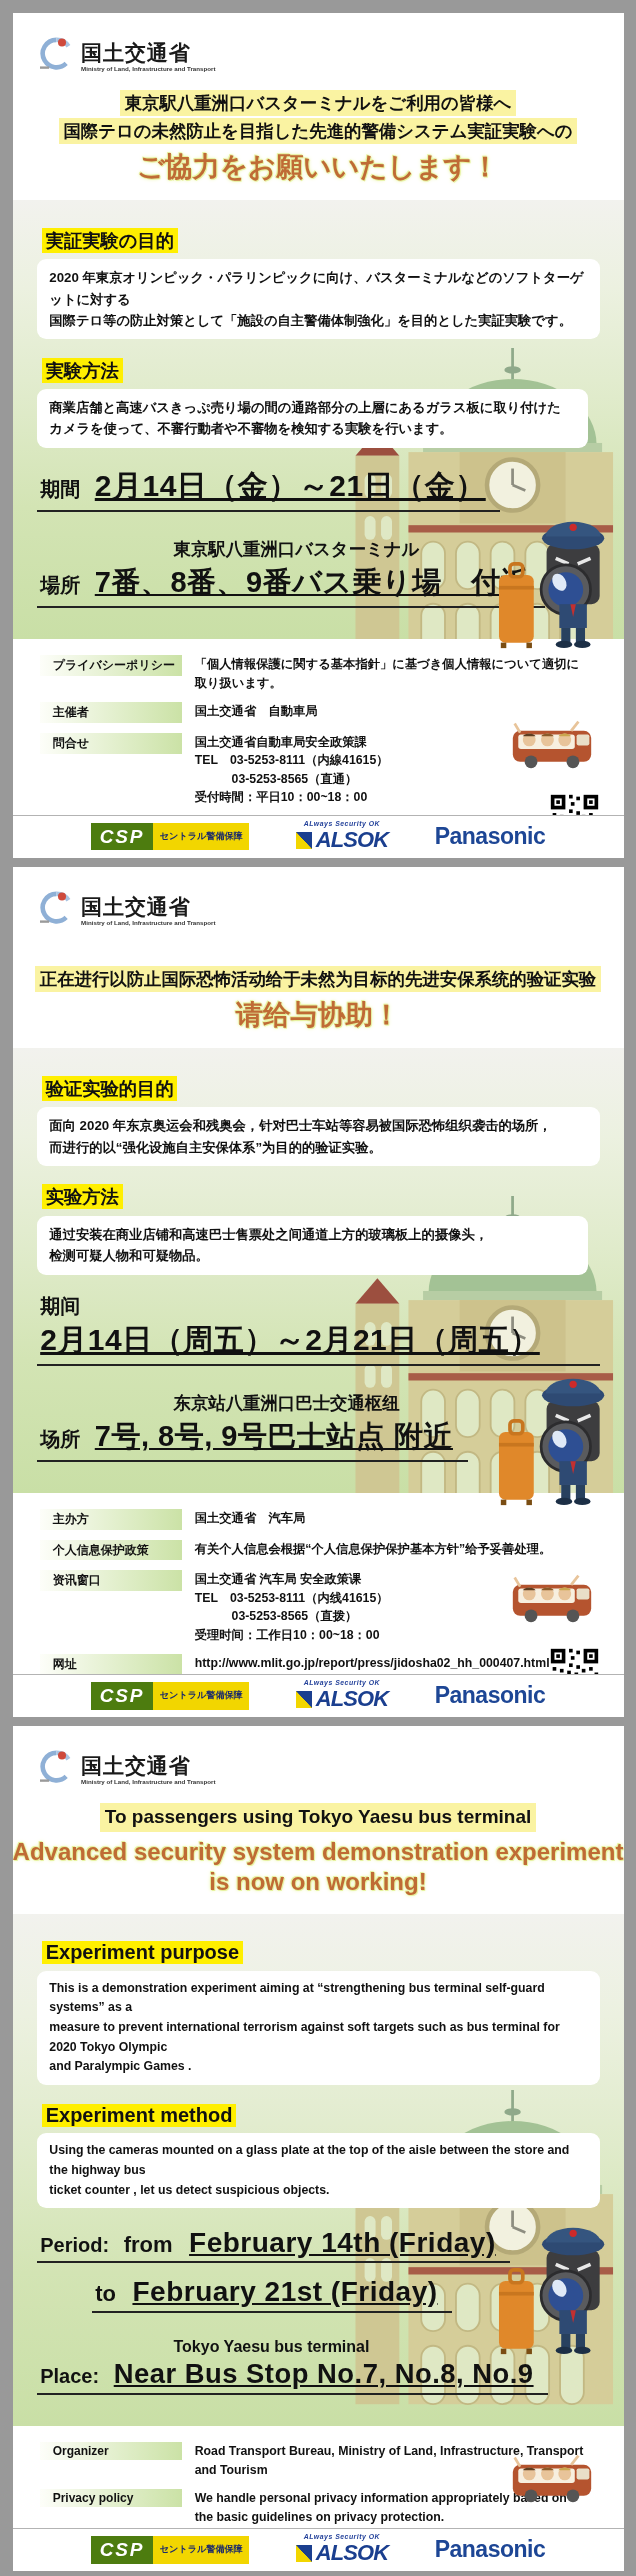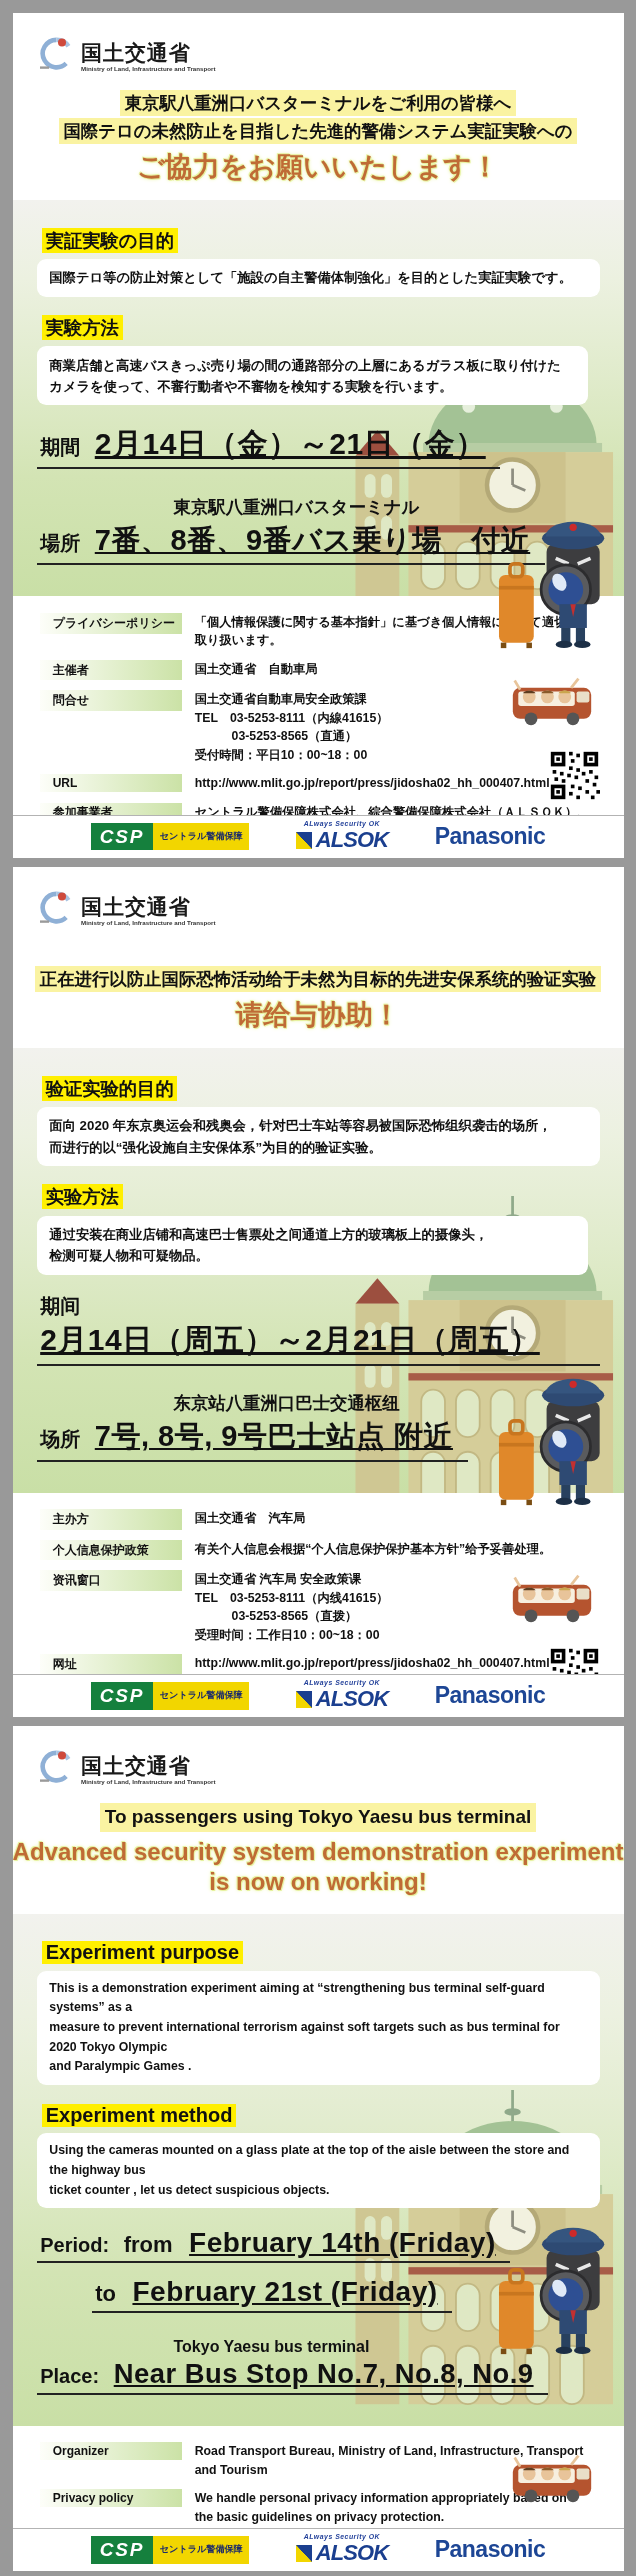--- a/index.html
+++ b/index.html
@@ -96,21 +96,21 @@
   #poster-jp .bus,#poster-cn .bus{top:79px;}
   #poster-en .bus{top:25.6px;}
 
   
   .footer{
     position:absolute;left:0;right:0;bottom:0;height:42px;background:#fff;
     border-top:1.8px solid #b3b3b3;display:flex;align-items:center;
     justify-content:space-around;padding:0 55px;z-index:5;
   }
   .csp{display:flex;align-items:stretch;height:27.4px;}
-  .csp-blue{background:#15803d;color:#fff;font-weight:900;font-style:italic;
+  .csp-blue{background:#4d7c0f;color:#fff;font-weight:900;font-style:italic;
     font-size:19px;letter-spacing:1.8px;display:flex;align-items:center;padding:0 9.1px;}
   .csp-yellow{background:#f2d600;color:#1a2a6b;font-size:9.1px;font-weight:bold;
     display:flex;align-items:center;padding:0 6.4px;}
   .alsok{text-align:center;}
   .alsok-tag{font-size:6.9px;color:#23419a;font-weight:bold;font-style:italic;letter-spacing:0.5px;}
   .alsok-main{display:flex;align-items:center;gap:3.7px;justify-content:center;}
   .alsok-flag{width:16.5px;height:16.5px;background:linear-gradient(to top right,#f2d600 49%,#1b3f8f 51%);}
   .alsok-word{color:#1b3f8f;font-weight:900;font-style:italic;font-size:22px;letter-spacing:-0.9px;}
   .panasonic{color:#1d4695;font-weight:900;font-size:23px;letter-spacing:-0.5px;}
 </style>
@@ -250,20 +250,21 @@
     <div class="emphasis">ご協力をお願いいたします！</div>
   </div>
 
   <div class="greenzone">
     <svg class="building" width="274" height="320" viewBox="0 0 300 350">
         <use href="#g-building"></use>
       </svg>
     <div class="zone-content">
       <div class="sec-head">実証実験の目的</div>
       <div class="white-box">
+        <div>2020 年東京オリンピック・パラリンピックに向け、バスターミナルなどのソフトターゲットに対する</div>
         <div>国際テロ等の防止対策として「施設の自主警備体制強化」を目的とした実証実験です。</div>
       </div>
       <div class="sec-head">実験方法</div>
       <div class="white-box" style="max-width:526px">
         <div>商業店舗と高速バスきっぷ売り場の間の通路部分の上層にあるガラス板に取り付けた</div>
         <div>カメラを使って、不審行動者や不審物を検知する実験を行います。</div>
       </div>
       <div class="period-block">
         <span class="uline"><span class="p-label">期間</span><span class="p-value">2月14日（金）～21日（金）</span></span>
       </div>

